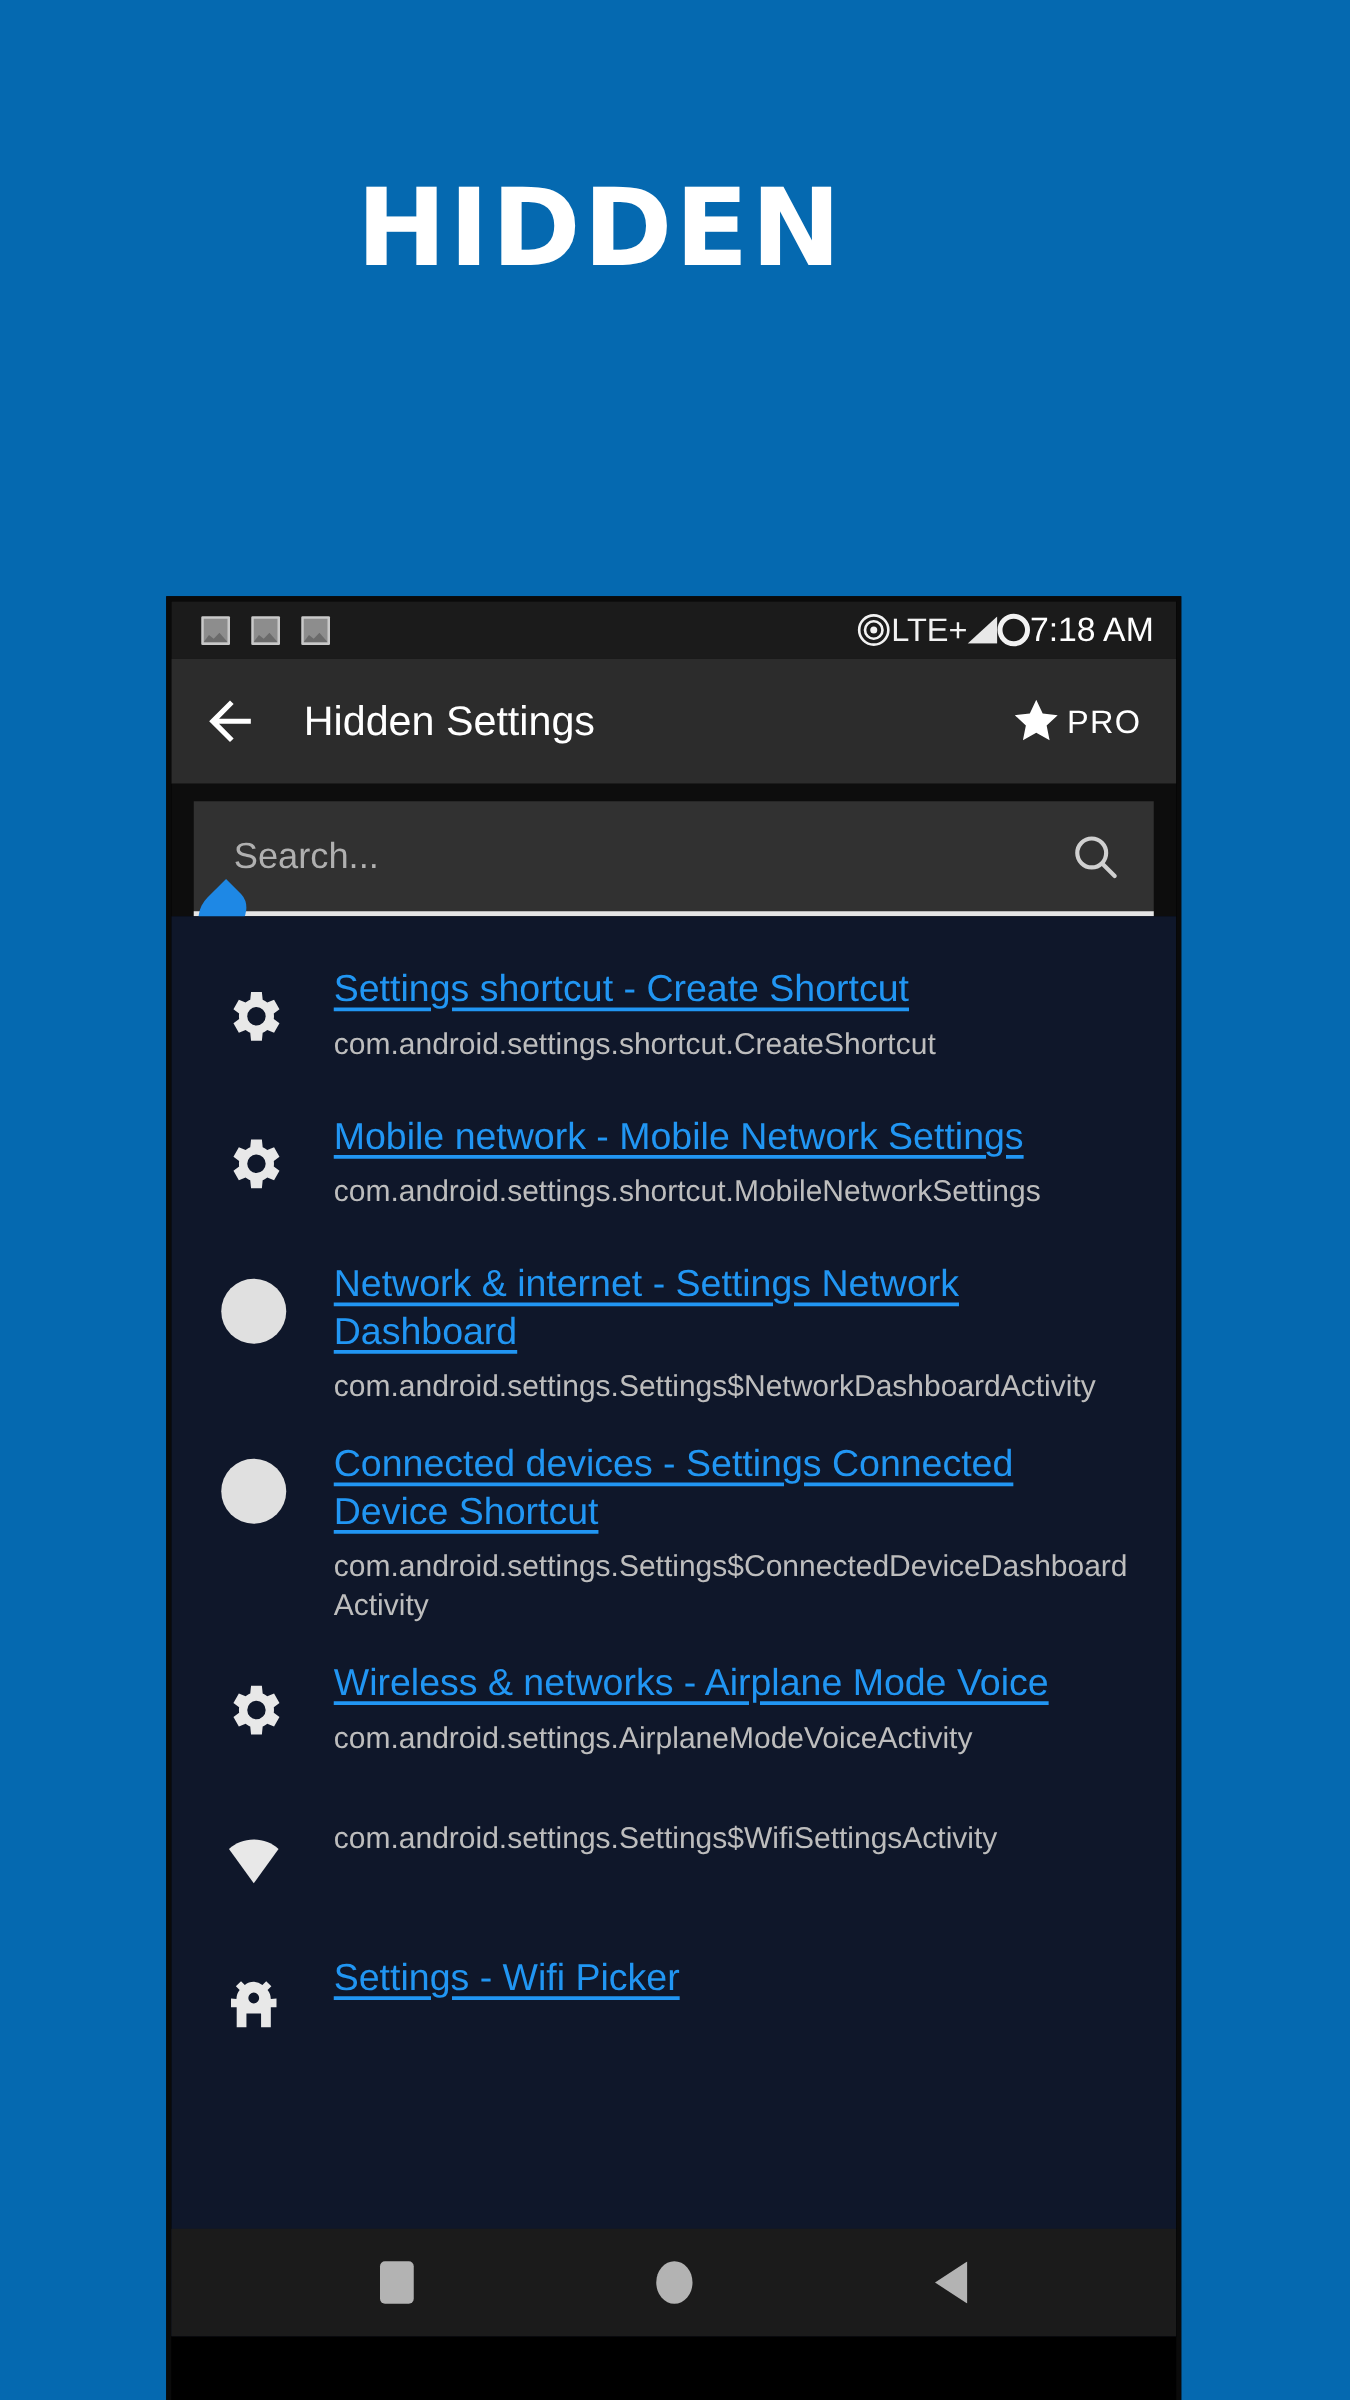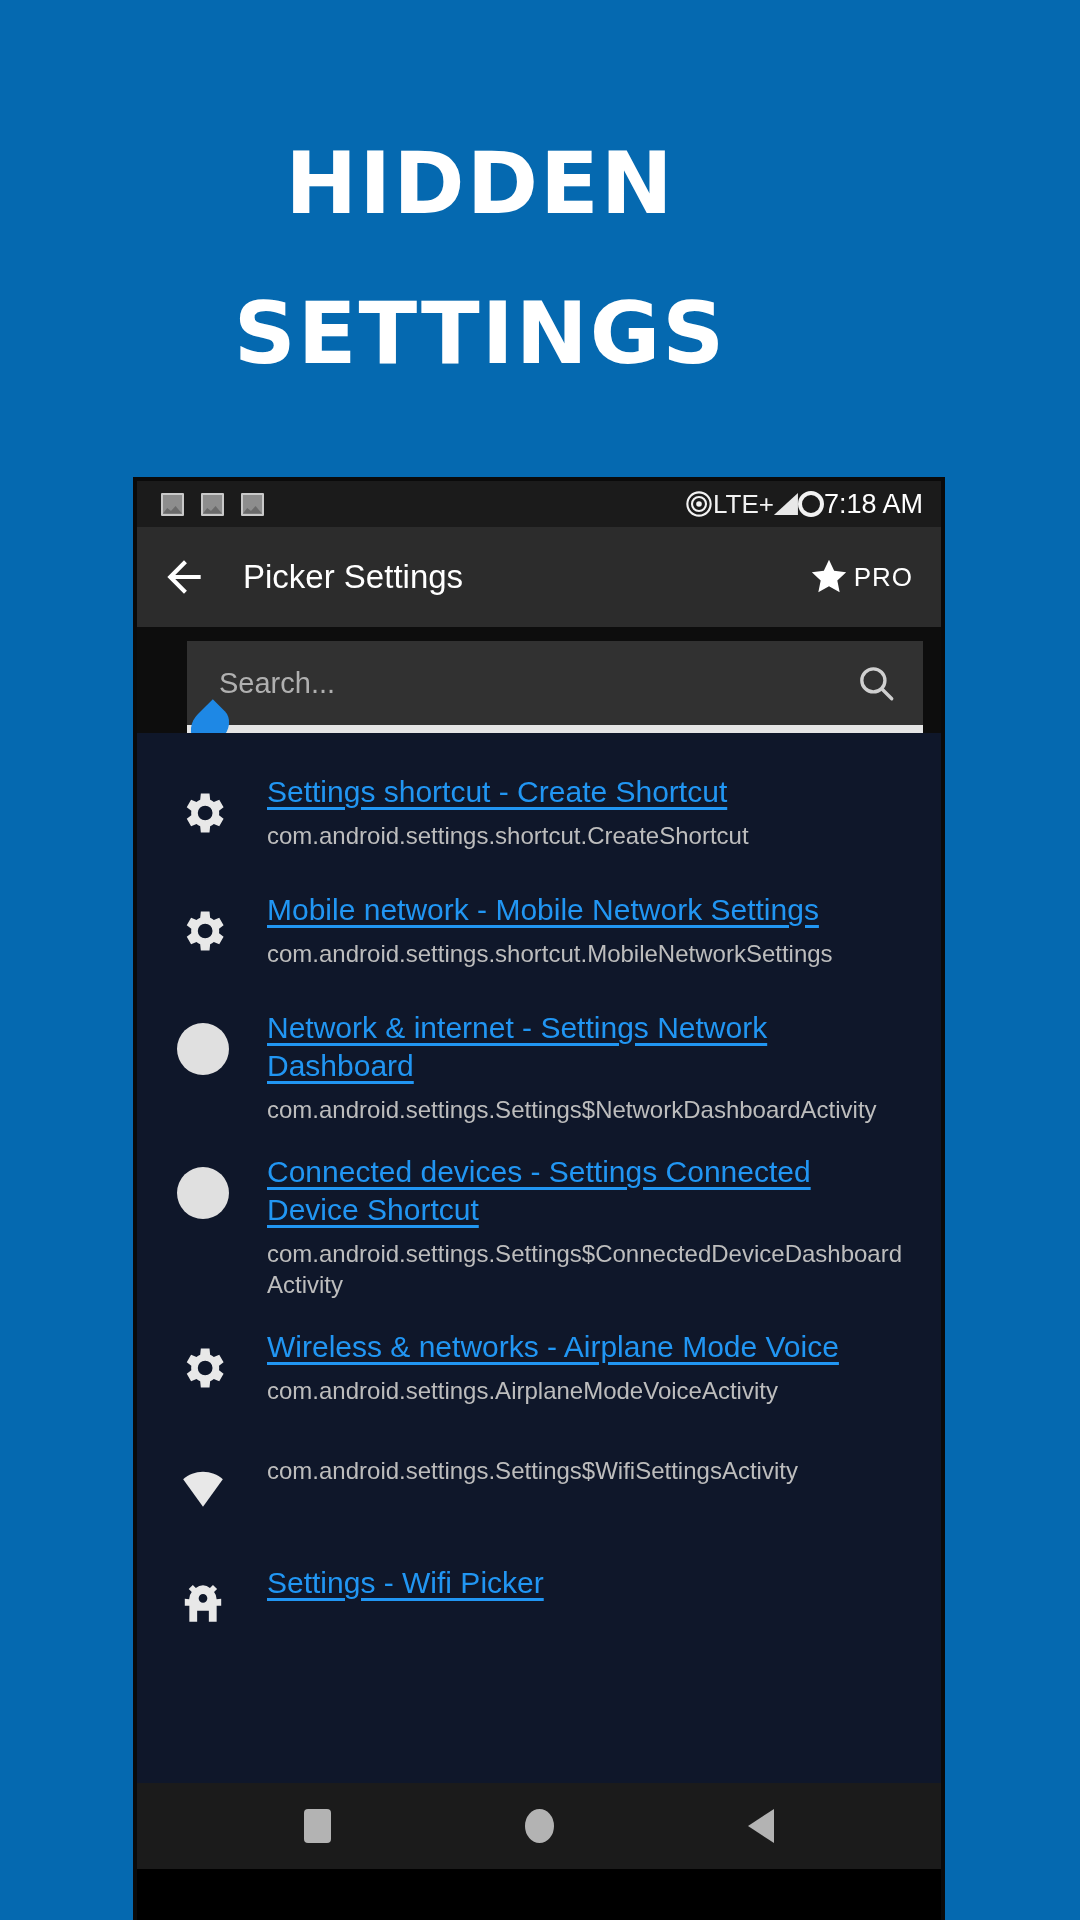--- a/index.html
+++ b/index.html
@@ -111,22 +111,21 @@
     background: #0d0d0d;
     padding: 14px 18px 0 18px;
   }
   .search-box {
     position: relative;
     background: #313131;
     height: 92px;
     display: flex;
     align-items: center;
     padding: 0 26px 0 32px;
-    border-bottom: 8px solid #e5e5e5;
-    margin-left: 32px;
+    border-bottom: 4px solid #e5e5e5;
   }
   .search-placeholder {
     color: #b0b0b0;
     font-size: 29px;
   }
   .search-icon { margin-left: auto; width: 42px; height: 42px; }
   .cursor-handle {
     position: absolute;
     left: 6px;
     bottom: -22px;
@@ -197,21 +196,20 @@
     width: 26px; height: 34px;
     background: #b3b3b3;
     clip-path: polygon(100% 0, 100% 100%, 0 50%);
   }
 </style>
 </head>
 <body>
 
 <div class="promo-title">
   <span class="line">HIDDEN</span>
-  <span class="line">SETTINGS</span>
 </div>
 
 <div class="phone">
 
   <div class="statusbar">
     <div class="status-left">
       <span class="img-icon"></span>
       <span class="img-icon"></span>
       <span class="img-icon"></span>
     </div>
@@ -229,21 +227,21 @@
       <span class="clock">7:18 AM</span>
     </div>
   </div>
 
   <div class="appbar">
     <span class="back-arrow">
       <svg width="50" height="50" viewBox="0 0 24 24">
         <path d="M20 11H7.8l5.6-5.6L12 4l-8 8 8 8 1.4-1.4L7.8 13H20z" fill="#ffffff"></path>
       </svg>
     </span>
-    <span class="appbar-title">Picker Settings</span>
+    <span class="appbar-title">Hidden Settings</span>
     <div class="appbar-right">
       <span class="star-icon">
         <svg width="42" height="42" viewBox="0 0 24 24">
           <path d="M12 2.2l2.95 6.2 6.85.85-5.05 4.7 1.35 6.75L12 17.3 5.9 20.7l1.35-6.75L2.2 9.25l6.85-.85z" fill="#ffffff"></path>
         </svg>
       </span>
       <span class="pro-label">PRO</span>
     </div>
   </div>
 

